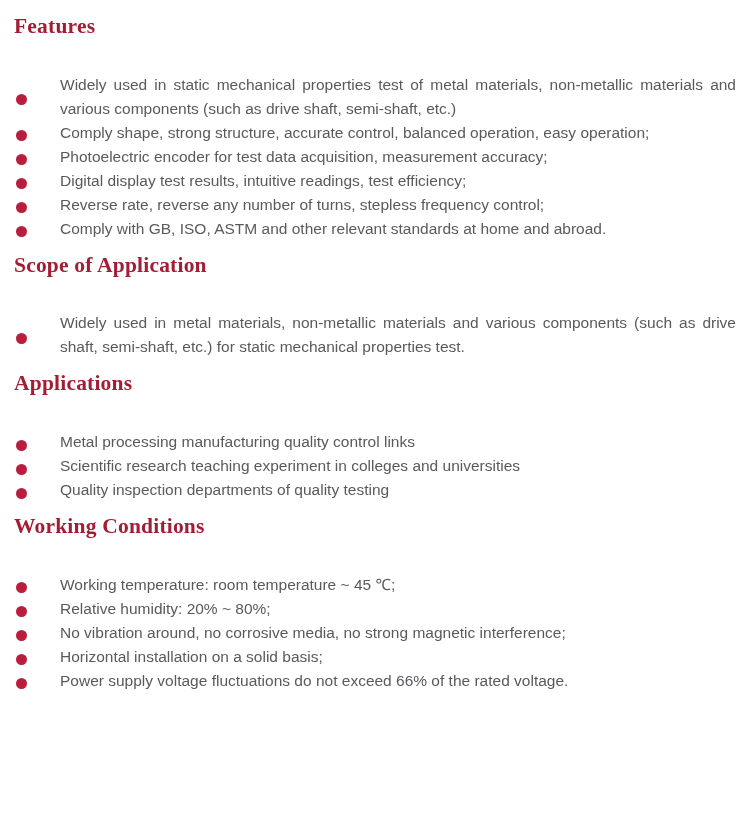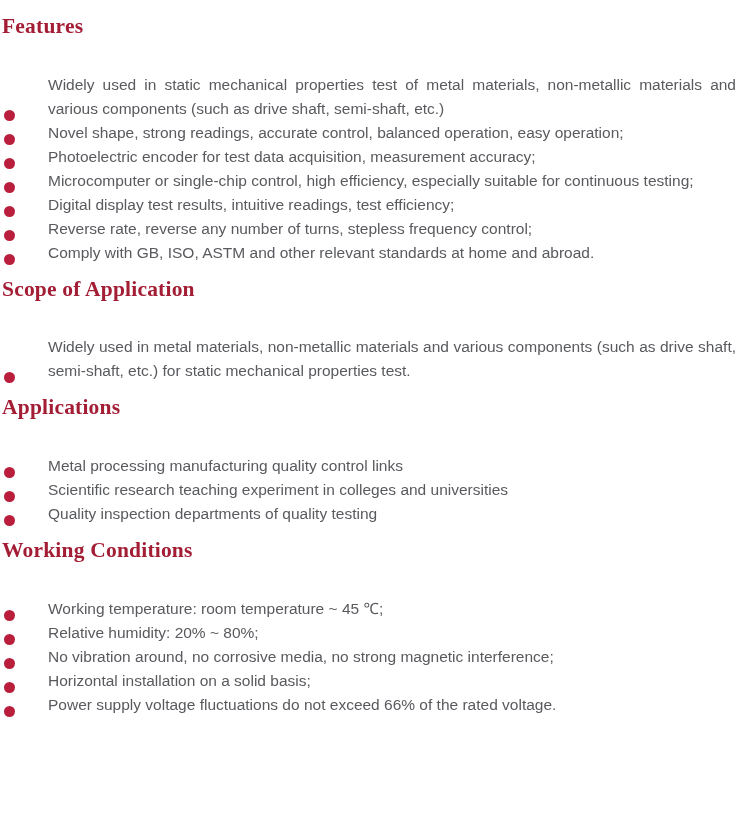--- a/index.html
+++ b/index.html
@@ -12,40 +12,40 @@
   html, body { margin: 0; padding: 0; }
   body {
     width: 750px;
     height: 819px;
     background: var(--page-bg);
     font-family: "Liberation Sans", sans-serif;
     color: var(--body-text);
     overflow: hidden;
   }
   .page {
-    padding: 14px 14px 0 2px;
+    padding: 14px 14px 0 14px;
   }
   .section + .section { margin-top: 12px; }
   .section-heading {
     font-family: "Liberation Serif", serif;
     font-weight: bold;
     font-size: 21.5px;
     line-height: 1.15;
     color: var(--heading);
     margin: 0 0 34px 0;
     letter-spacing: 0.2px;
   }
   ul.bullet-list {
     list-style: none;
     margin: 0;
     padding: 0;
   }
   li.list-item {
     display: flex;
-    align-items: flex-end;
+    align-items: center;
     padding-left: 2px;
   }
   .bullet-dot {
     flex: 0 0 auto;
     width: 11px;
     height: 11px;
     border-radius: 50%;
     background: var(--bullet);
     margin-top: 6px;
   }
@@ -64,29 +64,25 @@
 
   <div class="section">
     <h2 class="section-heading">Features</h2>
     <ul class="bullet-list">
       <li class="list-item">
         <span class="bullet-dot"></span>
         <span class="item-text">Widely used in static mechanical properties test of metal materials, non-metallic materials and various components (such as drive shaft, semi-shaft, etc.)</span>
       </li>
       <li class="list-item">
         <span class="bullet-dot"></span>
-        <span class="item-text">Novel shape, strong readings, accurate control, balanced operation, easy operation;</span>
+        <span class="item-text">Comply shape, strong structure, accurate control, balanced operation, easy operation;</span>
       </li>
       <li class="list-item">
         <span class="bullet-dot"></span>
         <span class="item-text">Photoelectric encoder for test data acquisition, measurement accuracy;</span>
-      </li>
-      <li class="list-item">
-        <span class="bullet-dot"></span>
-        <span class="item-text">Microcomputer or single-chip control, high efficiency, especially suitable for continuous testing;</span>
       </li>
       <li class="list-item">
         <span class="bullet-dot"></span>
         <span class="item-text">Digital display test results, intuitive readings, test efficiency;</span>
       </li>
       <li class="list-item">
         <span class="bullet-dot"></span>
         <span class="item-text">Reverse rate, reverse any number of turns, stepless frequency control;</span>
       </li>
       <li class="list-item">

